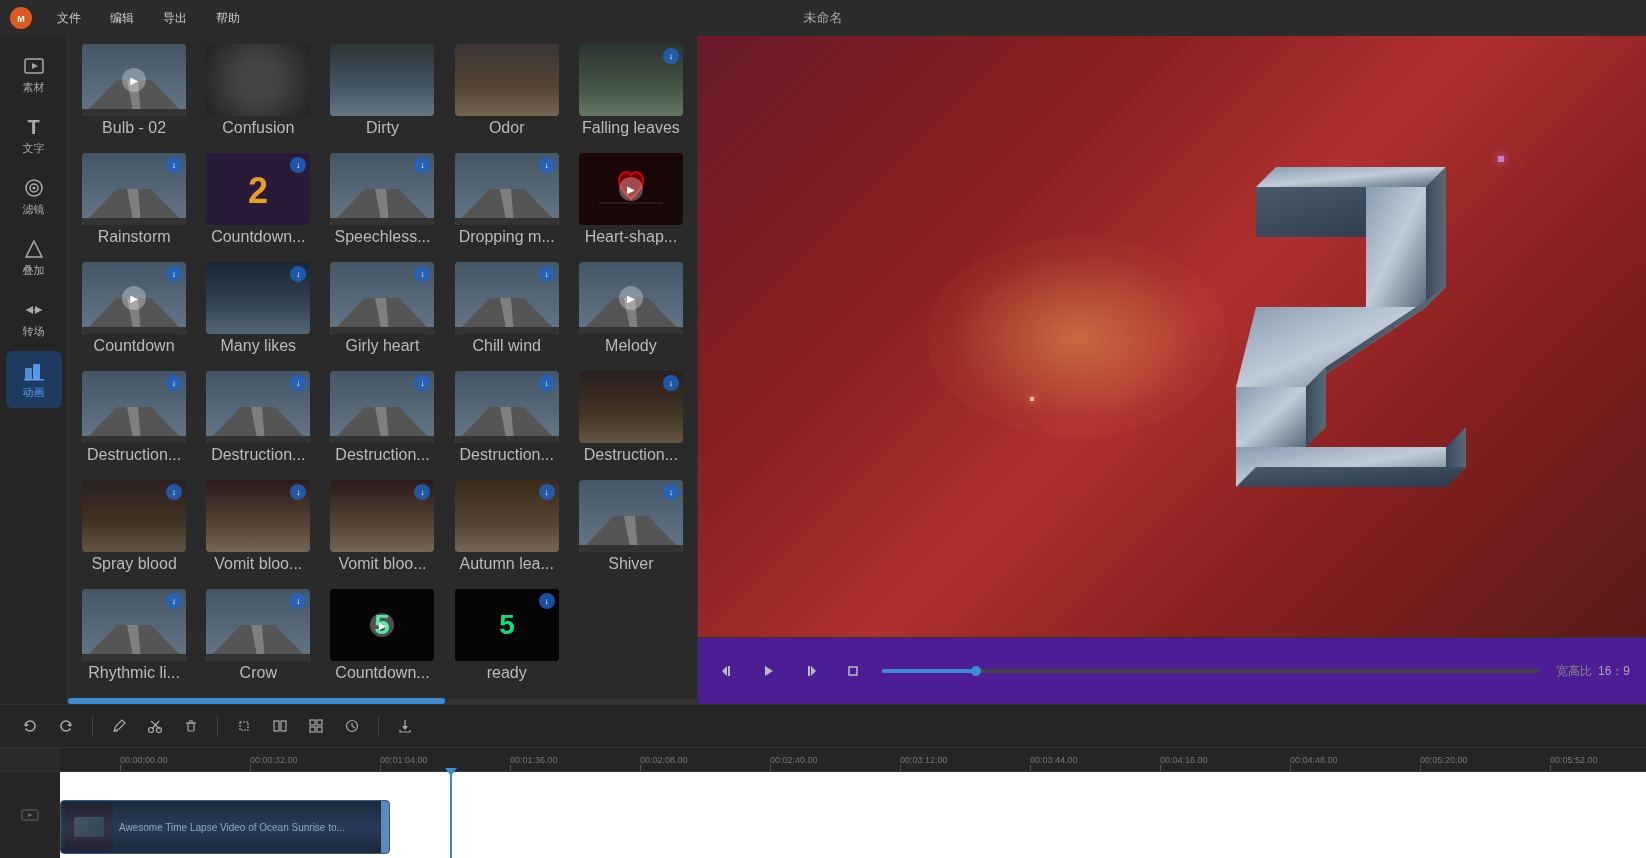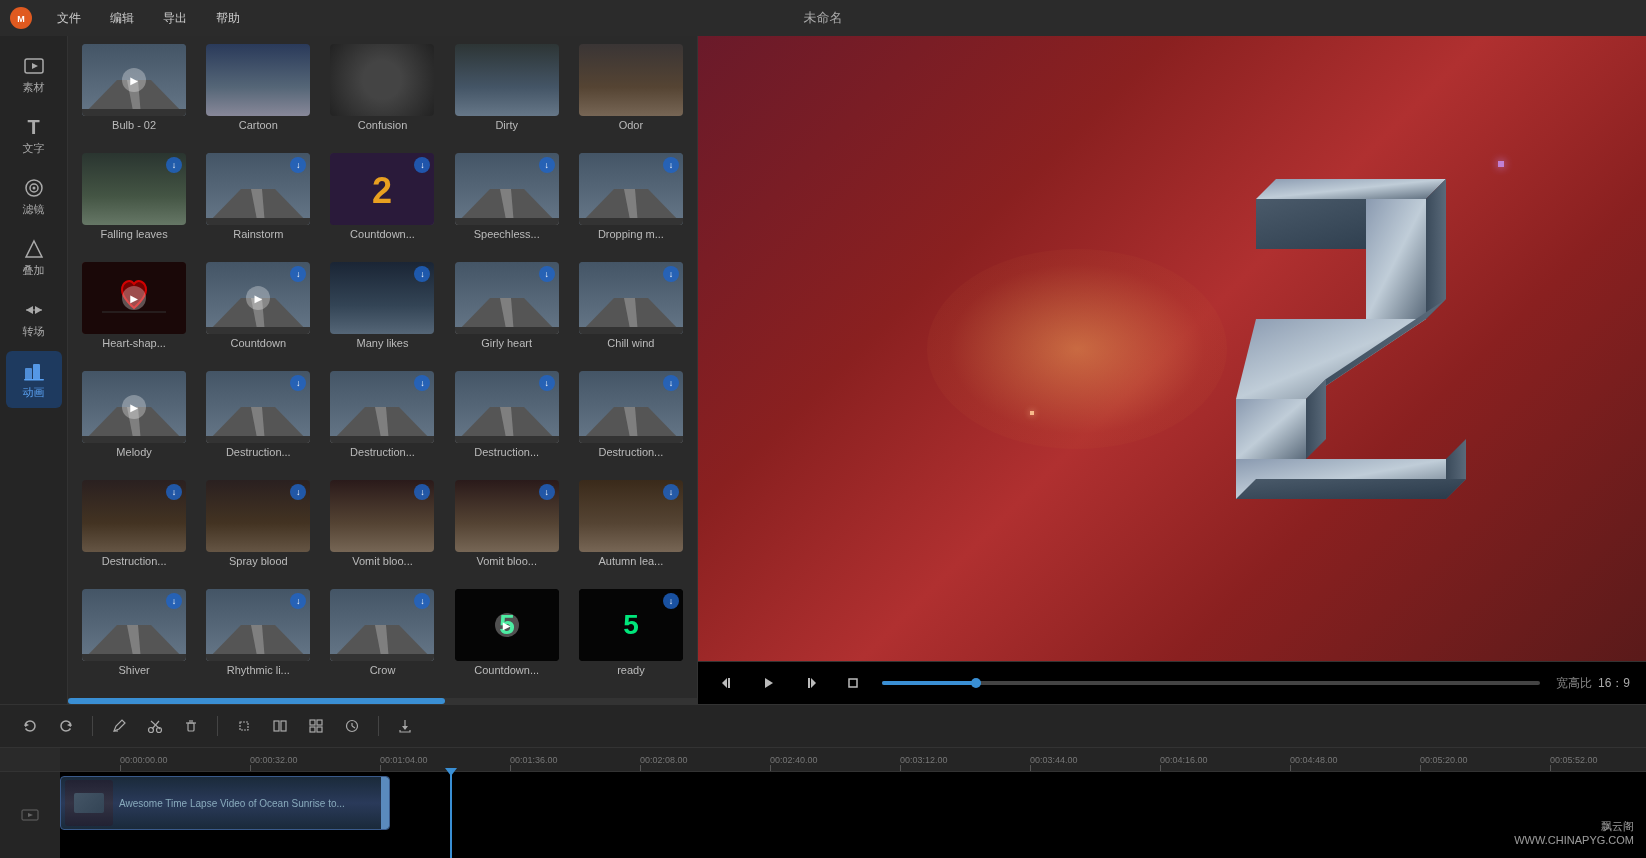--- a/index.html
+++ b/index.html
@@ -165,21 +165,21 @@
       background: rgba(255,255,255,0.3);
       border-radius: 50%;
       display: flex;
       align-items: center;
       justify-content: center;
       font-size: 10px;
       color: white;
     }
 
     .media-label {
-      font-size: 11px;
+      font-size: 16px;
       color: #bbb;
       text-align: center;
       margin-top: 3px;
       width: 100%;
       white-space: nowrap;
       overflow: hidden;
       text-overflow: ellipsis;
       padding: 0 2px;
     }
 
@@ -206,22 +206,22 @@
       left: 40%;
       top: 50%;
       transform: translate(-50%, -50%);
       width: 300px;
       height: 200px;
       background: radial-gradient(ellipse, rgba(255,200,100,0.4) 0%, rgba(200,100,50,0.1) 60%, transparent 100%);
       border-radius: 50%;
     }
 
     .preview-controls {
-      background: #000000;
-      padding: 8px 16px;
+      background: #4c1d95;
+      padding: 20px 16px;
       display: flex;
       align-items: center;
       gap: 16px;
       border-top: 1px solid #333;
     }
 
     .control-btn {
       width: 26px;
       height: 26px;
       display: flex;
@@ -344,23 +344,23 @@
       position: absolute;
       bottom: 0;
       left: 0;
       width: 1px;
       height: 6px;
       background: #555;
     }
 
     .timeline-tracks {
       flex: 1;
-      background: #000000;
-      display: flex;
-      align-items: flex-start;
+      background: #ffffff;
+      display: flex;
+      align-items: flex-end;
       padding: 4px 0 4px 60px;
       position: relative;
     }
 
     .track-clip {
       height: 54px;
       width: 330px;
       background: linear-gradient(180deg, #1a2a3a 0%, #2a3a5a 50%, #1a2a3a 100%);
       border-radius: 4px;
       border: 1px solid #3a5a8a;
@@ -526,24 +526,20 @@
         <rect width="104" height="72" fill="url(#sky1)"></rect>
         <path d="M0 72 L35 36 L69 36 L104 72 Z" fill="#555"></path>
         <path d="M45 36 L52 72 L59 72 L56 36 Z" fill="#aaa" opacity="0.5"></path>
         <rect y="65" width="104" height="7" fill="#333"></rect>
       </svg>
             <div class="play-badge">▶</div>
           </div>
           <div class="media-label">Bulb - 02</div>
         </div>
         <div class="media-item">
-          <div class="media-thumb" style="background: linear-gradient(rgb(42, 58, 90) 0%, rgb(85, 102, 119) 60%, rgb(136, 136, 153) 100%);"></div>
-          <div class="media-label">Cartoon</div>
-        </div>
-        <div class="media-item">
           <div class="media-thumb" style="background: radial-gradient(circle, rgb(68, 68, 68) 30%, rgb(34, 34, 34) 100%);"></div>
           <div class="media-label">Confusion</div>
         </div>
         <div class="media-item">
           <div class="media-thumb" style="background: linear-gradient(rgb(45, 53, 53) 0%, rgb(68, 85, 102) 60%, rgb(102, 119, 136) 100%);"></div>
           <div class="media-label">Dirty</div>
         </div>
         <div class="media-item">
           <div class="media-thumb" style="background: linear-gradient(rgb(58, 53, 53) 0%, rgb(85, 68, 51) 60%, rgb(119, 102, 85) 100%);"></div>
           <div class="media-label">Odor</div>

